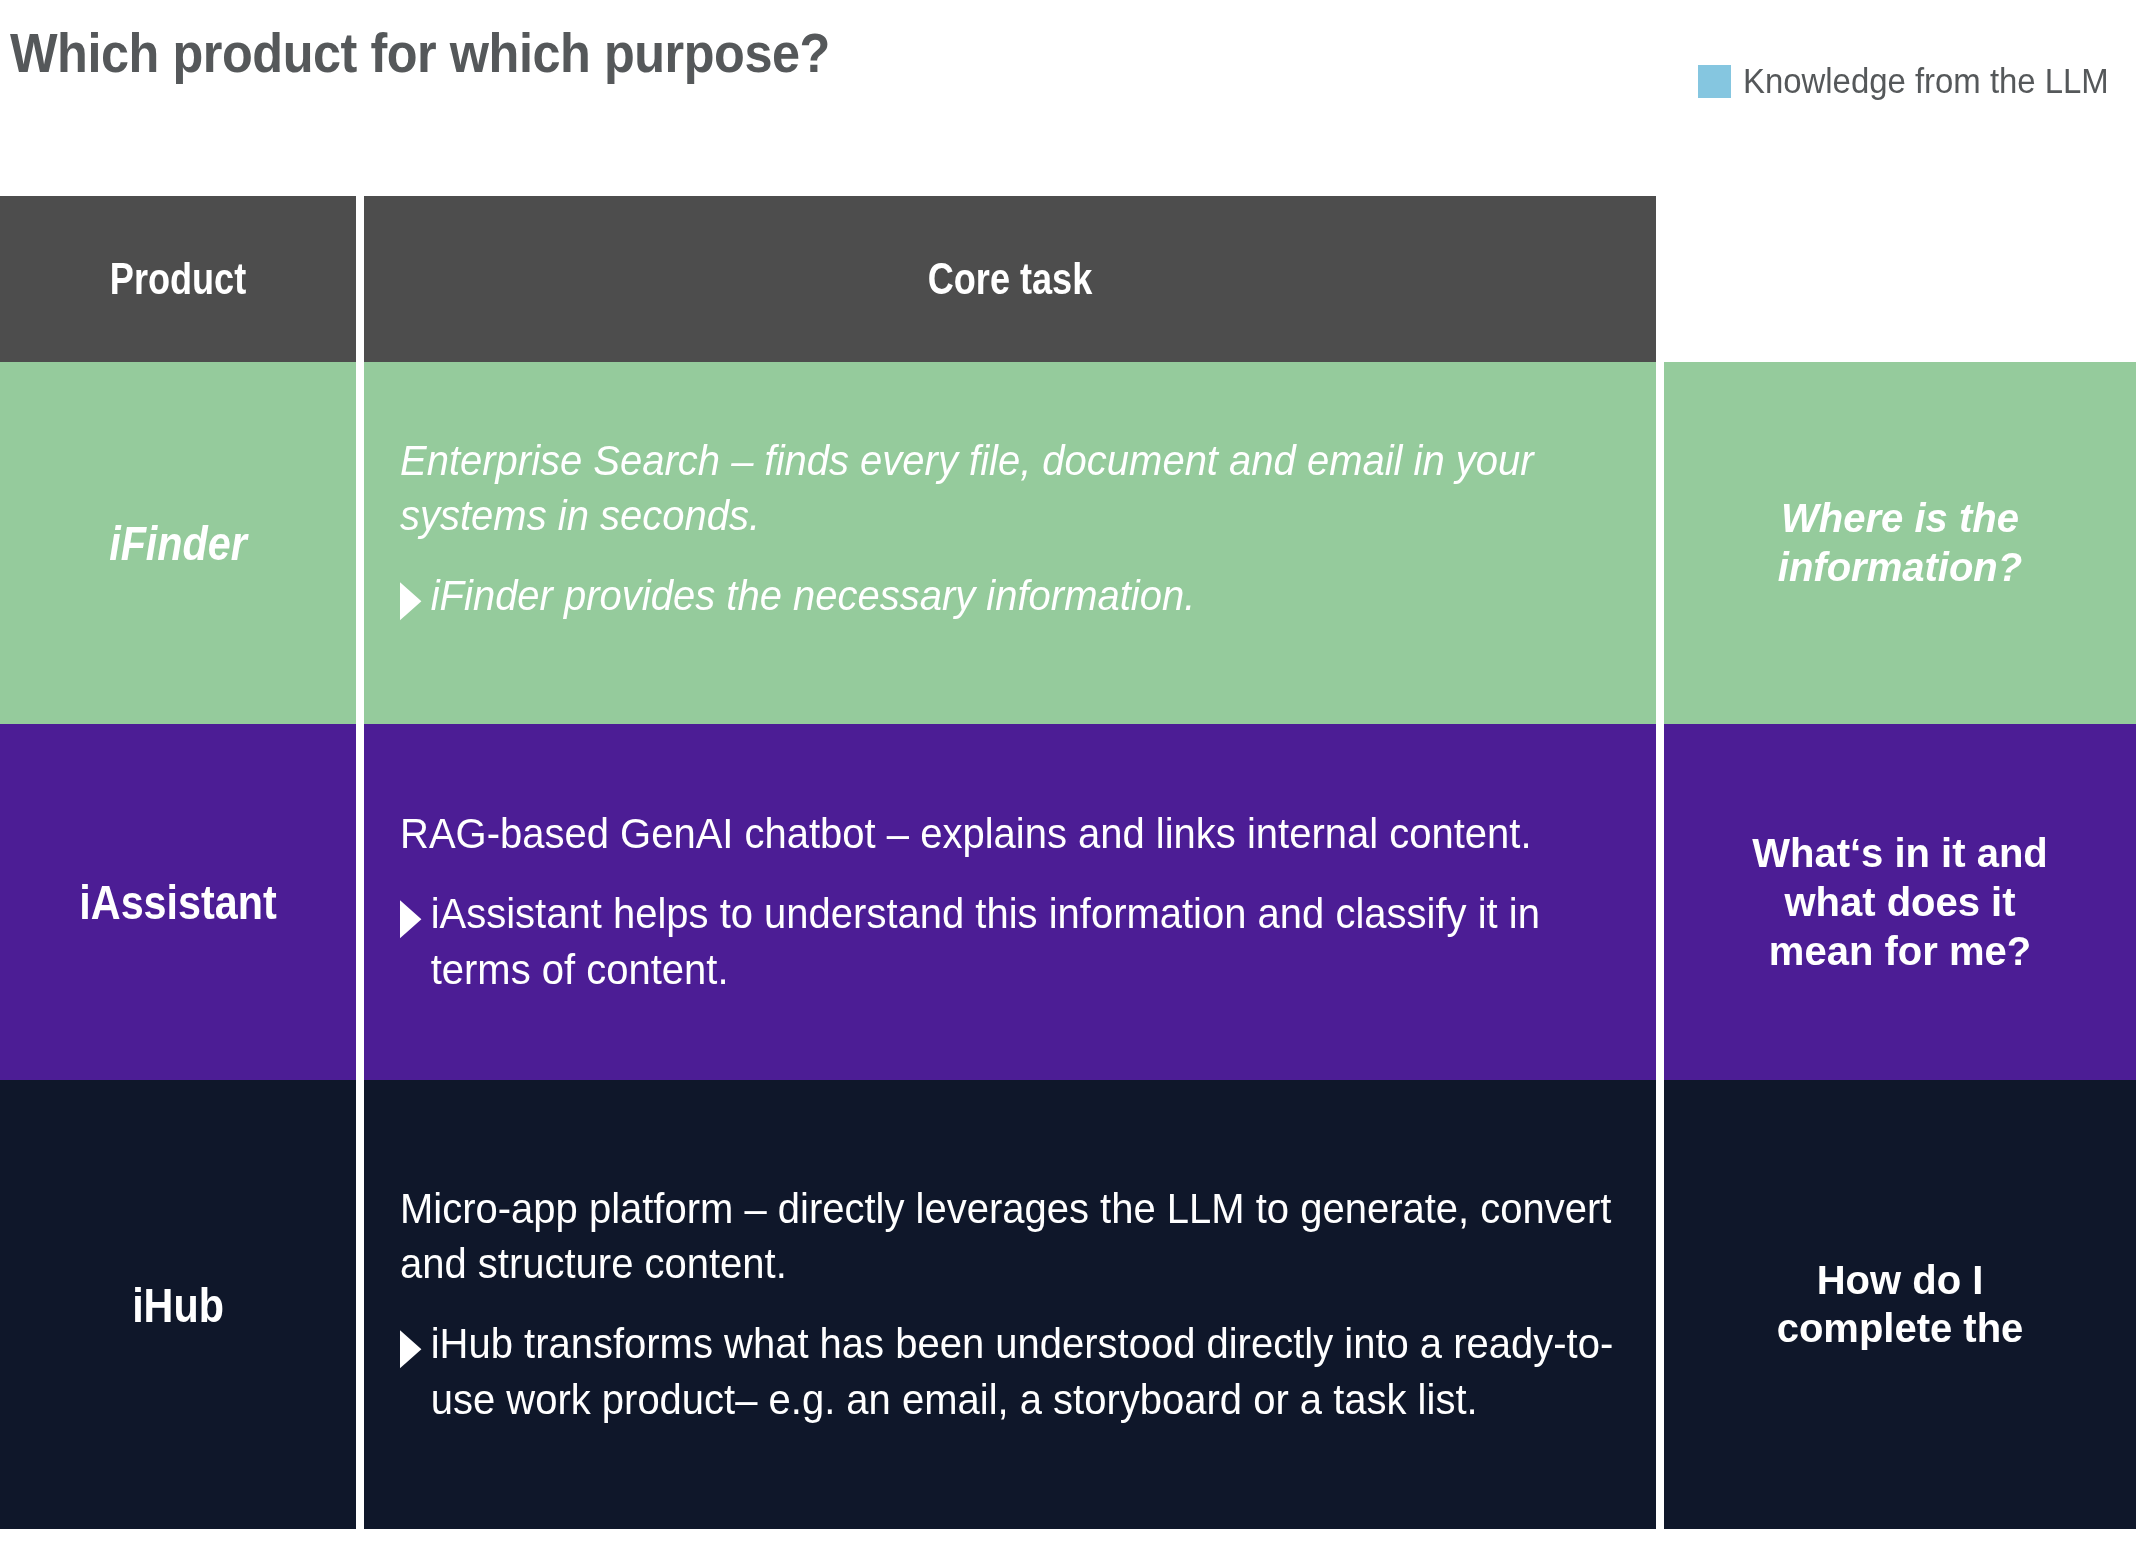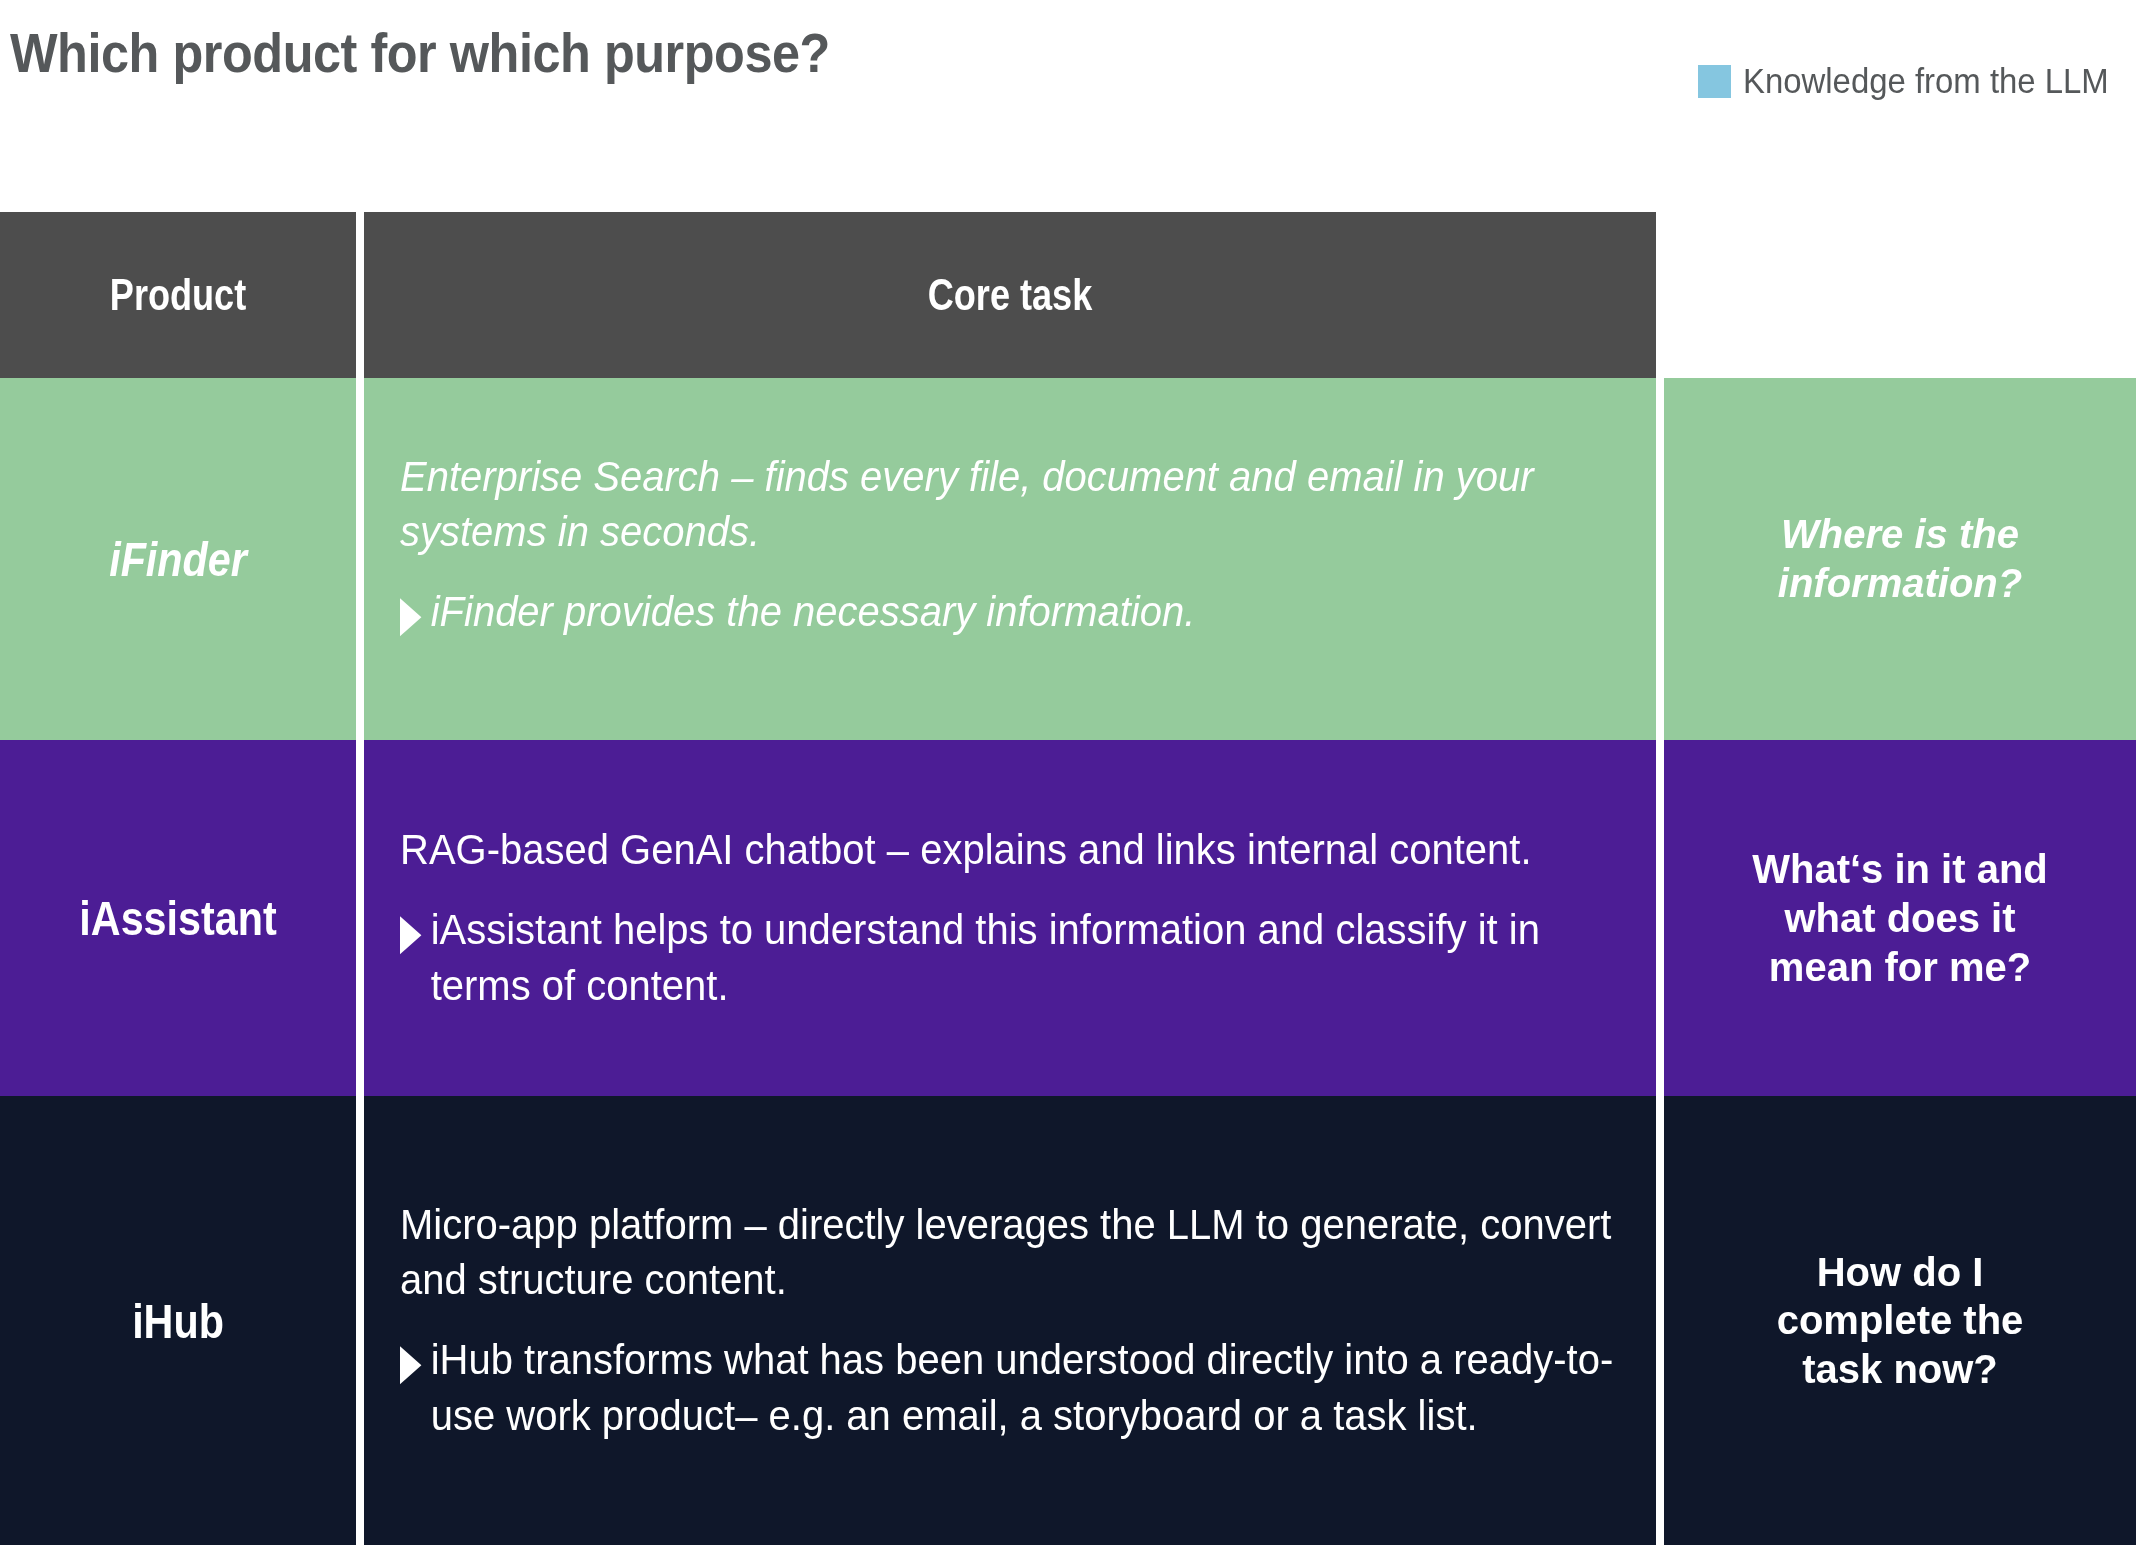--- a/index.html
+++ b/index.html
@@ -66,21 +66,21 @@
     font-weight: 400;
     transform: scaleX(0.94);
     transform-origin: left center;
   }
   .legend-row.second { margin-left: 14px; }
 
   
   .table {
     position: absolute;
     left: 0;
-    top: 212px;
+    top: 196px;
     width: 2136px;
     height: 1333px;
   }
   .trow {
     position: absolute;
     left: 0;
     width: 2136px;
     display: flex;
   }
   .cell {
@@ -274,19 +274,18 @@
             <span class="bullet-tri"></span>
             <span class="bullet-text">iHub transforms what has been understood directly into a ready-to-use work product– e.g. an email, a storyboard or a task list.</span>
           </div>
         </div>
       </div>
       <div class="gap"></div>
       <div class="cell col-benefit">
         <div class="benefit-text">
           <div>How do I</div>
           <div>complete the</div>
-          <div>task now?</div>
         </div>
       </div>
     </div>
 
   </div>
 </div>
 
 </body></html>

